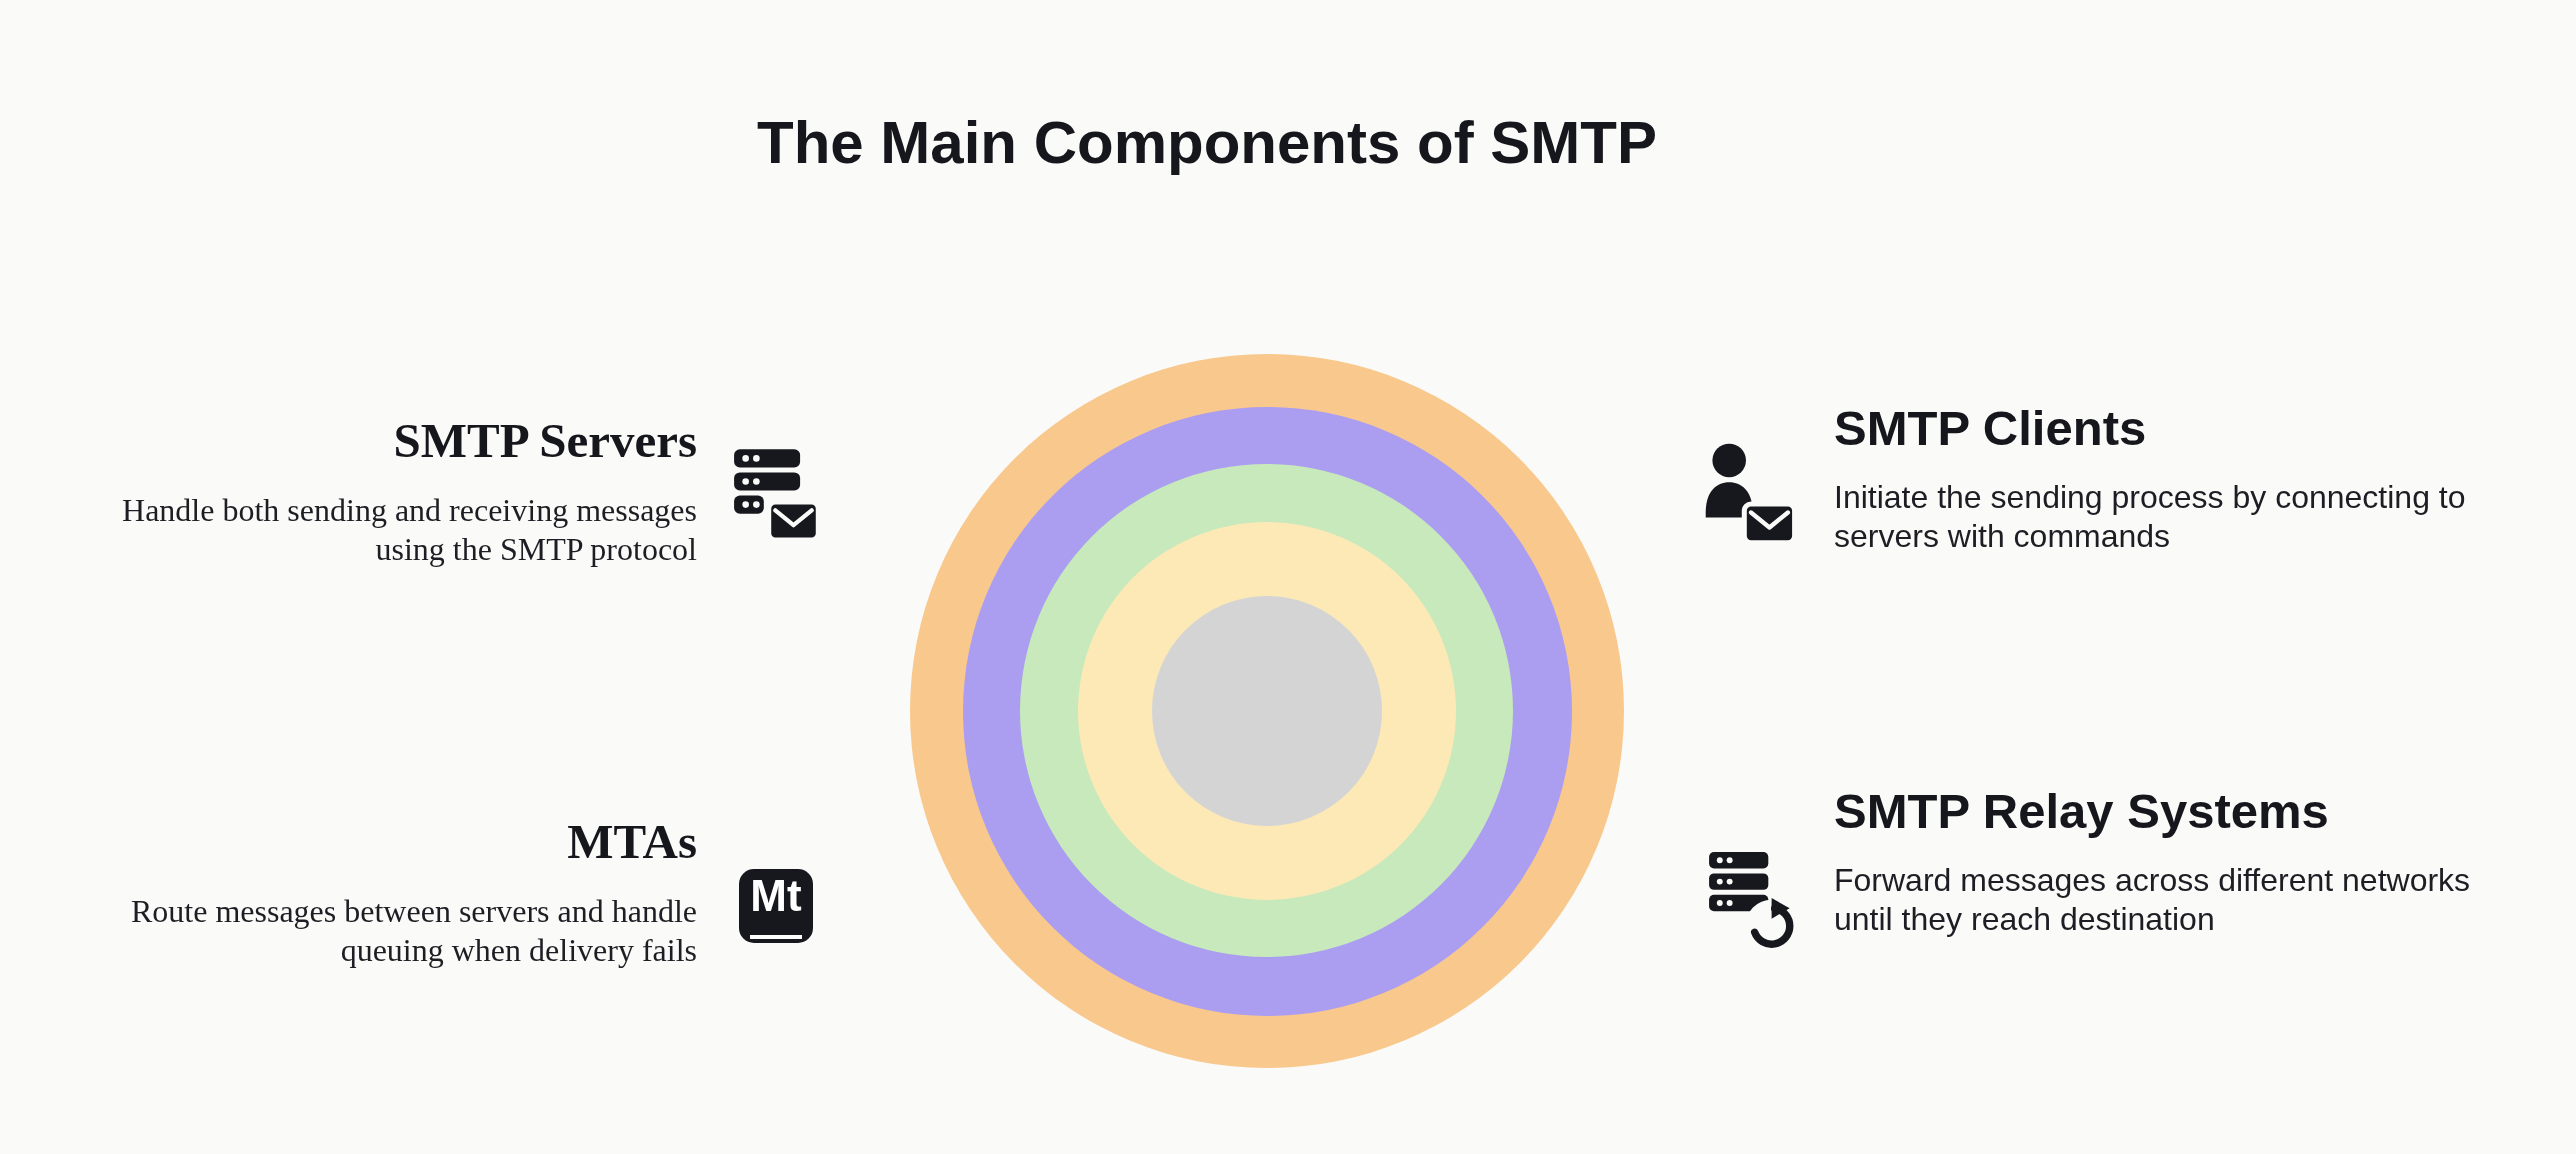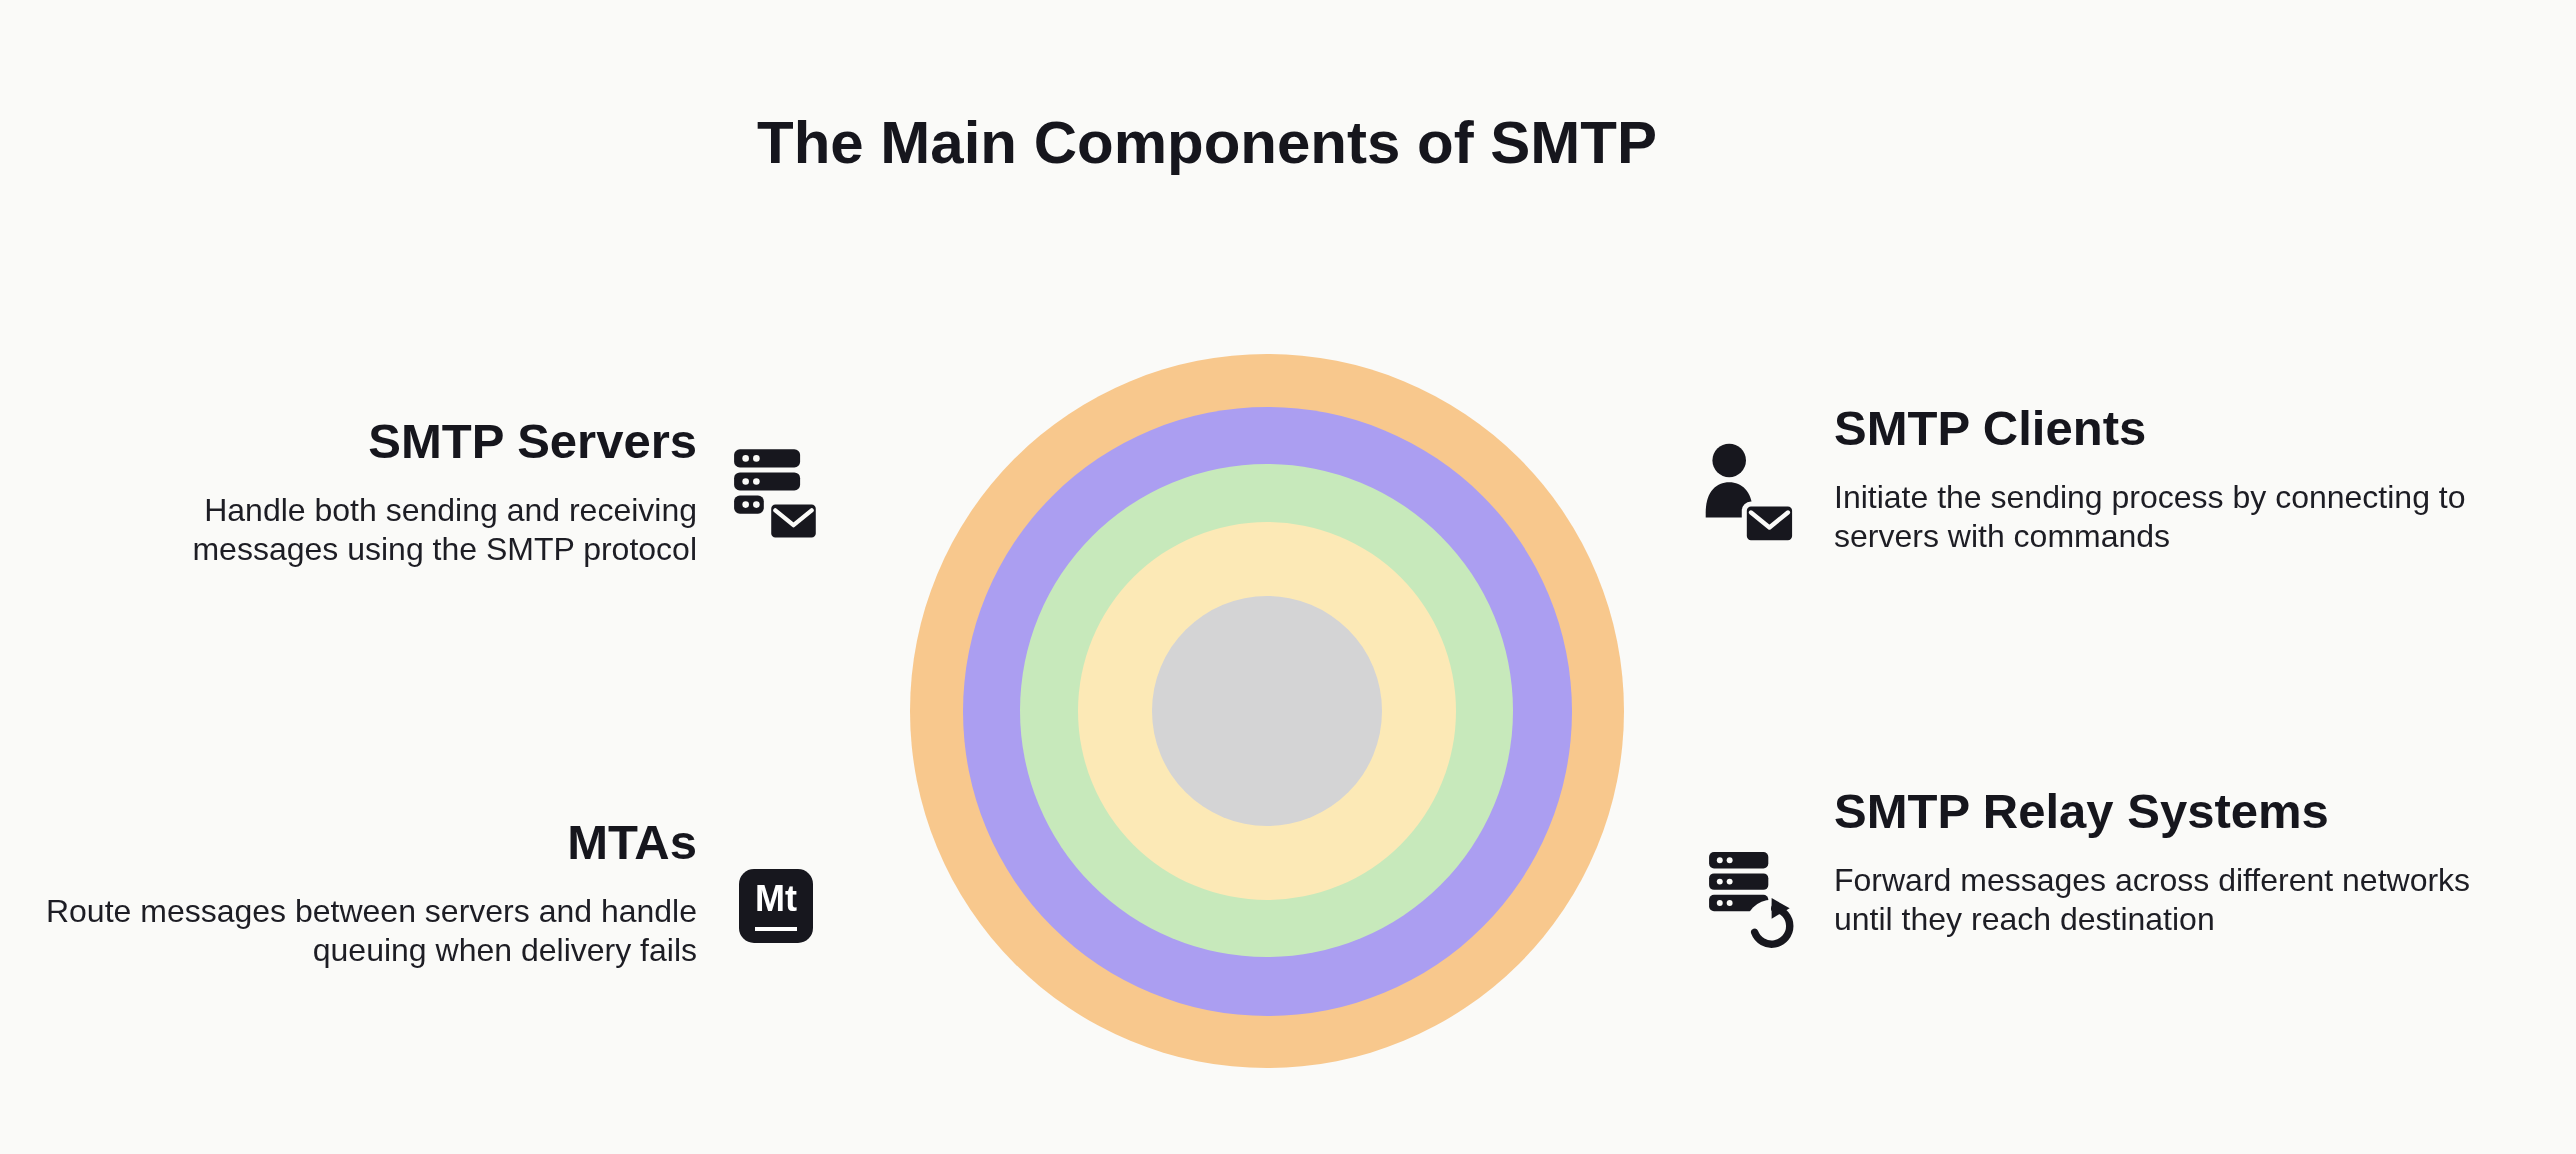--- a/index.html
+++ b/index.html
@@ -37,21 +37,21 @@
   .ring-outer  { left: 0;     top: 0;     width: 714px; height: 714px; }
   .ring-second { left: 53px;  top: 53px;  width: 609px; height: 609px; }
   .ring-third  { left: 110px; top: 110px; width: 493px; height: 493px; }
   .ring-fourth { left: 168px; top: 168px; width: 378px; height: 378px; }
   .ring-center { left: 242px; top: 242px; width: 230px; height: 230px; }
 
   
   .item { position: absolute; }
   .item h2 { margin: 0; font-size: 49px; font-weight: 700; color: #16161d; line-height: 1.15; }
   .item p  { margin: 21.4px 0 0 0; font-size: 32px; line-height: 1.23; color: #1d1d24; }
-  .align-right { text-align: right; }
+  .align-right { text-align: right; font-family: Liberation Serif, serif; }
   .align-left  { text-align: left; }
 
   #item-servers { right: 1879px; top: 413px;  width: 642px; }
   #item-mtas    { right: 1879px; top: 814px;  width: 674px; }
   #item-clients { left: 1834px;  top: 400px;  width: 658px; }
   #item-relay   { left: 1834px;  top: 783px; width: 691px; }
 
   
   .icon { position: absolute; display: block; }
   #icon-servers { left: 734px;  top: 446px;  width: 86px; height: 99px; }
@@ -63,24 +63,24 @@
 
   .mt-box {
     width: 74px; height: 74px;
     background: #17171e;
     border-radius: 15px;
     display: flex; align-items: center; justify-content: center;
   }
   .mt-box span {
     color: #ffffff;
     font-weight: 700;
-    font-size: 36px;
+    font-size: 44px;
     line-height: 1;
     border-bottom: 4.1px solid #ffffff;
-    padding-bottom: 10px;
+    padding-bottom: 17px;
   }
 </style>
 </head>
 <body>
 
 <div class="canvas">
 
   <h1 class="title"><span>The Main Components of SMTP</span><br>
   </h1>
 

